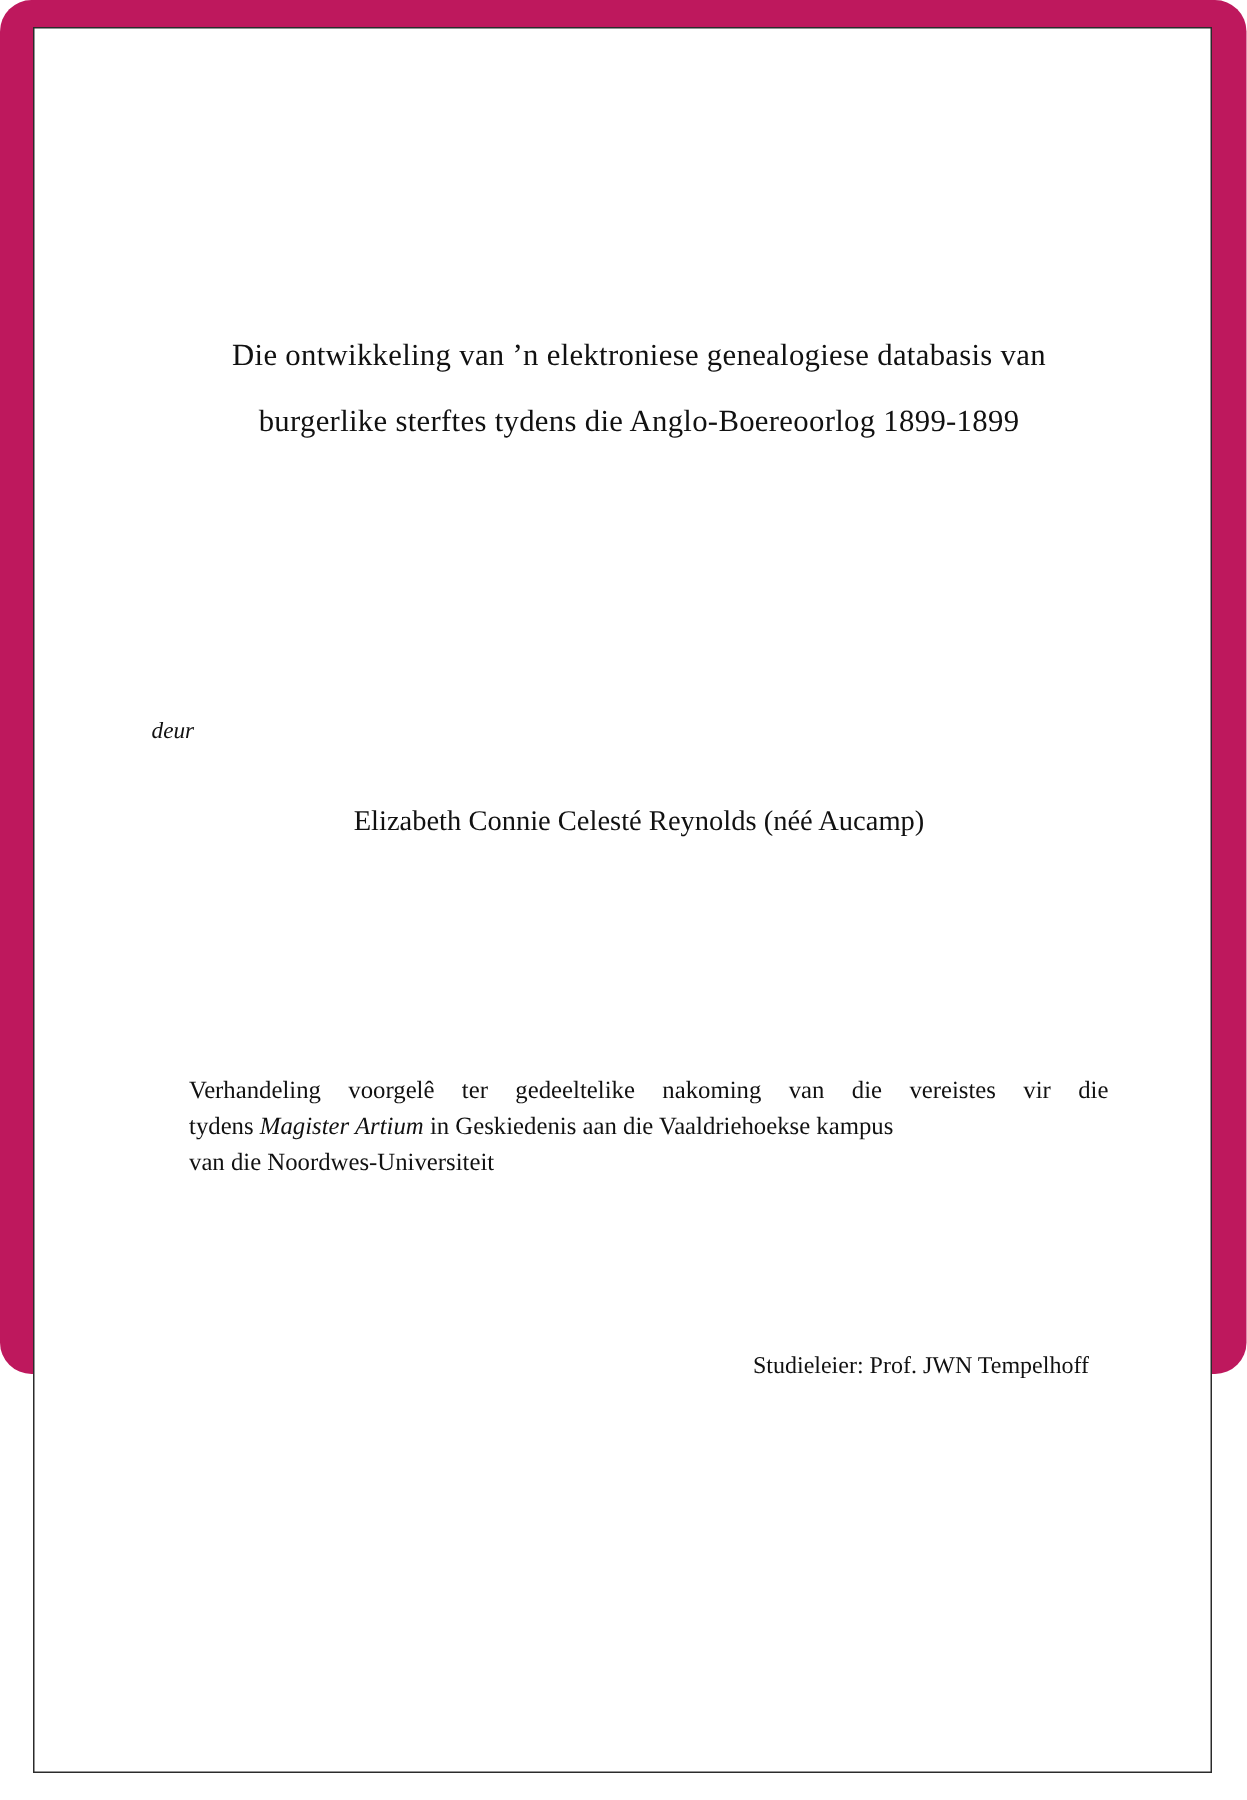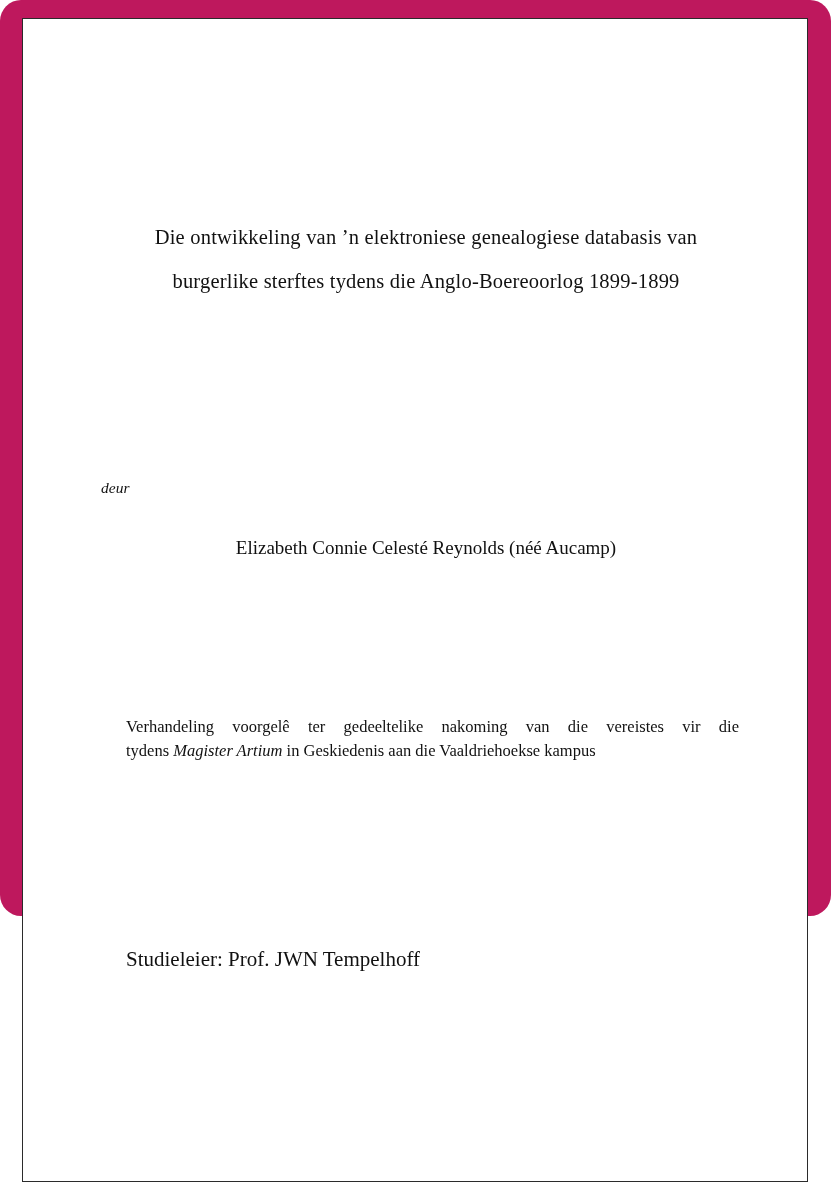--- a/index.html
+++ b/index.html
@@ -87,26 +87,26 @@
   }
   .statement .rest {
     display: block;
     text-align: left;
   }
   .statement i {
     font-style: italic;
   }
   .supervisor {
     position: absolute;
-    top: 928px;
+    top: 880px;
     left: 25px;
     width: 600px;
-    font-size: 21px;
+    font-size: 16px;
     line-height: 24px;
-    text-align: left;
+    text-align: right;
   }
   .supervisor .line {
     display: block;
   }
   .logo-wrap {
     position: absolute;
     top: 966px;
     left: 0;
     width: 650px;
     display: flex;
@@ -142,20 +142,21 @@
         <span class="title-line">burgerlike sterftes tydens die Anglo-Boereoorlog 1899-1899</span>
       </div>
 
       <div class="author-by">deur</div>
 
       <div class="author-name">Elizabeth Connie Celesté Reynolds (néé Aucamp)</div>
 
       <div class="statement">
         <span class="just1">Verhandeling voorgelê ter gedeeltelike nakoming van die vereistes vir die</span>
         <span class="rest"><span>tydens </span><i>Magister Artium</i><span> in Geskiedenis aan die Vaaldriehoekse kampus</span></span>
+        <span class="rest">van die Noordwes-Universiteit</span>
       </div>
 
       <div class="supervisor">
         <span class="line">Studieleier: Prof. JWN Tempelhoff</span>
       </div>
 
 
     </div>
   </div>
 </div>

